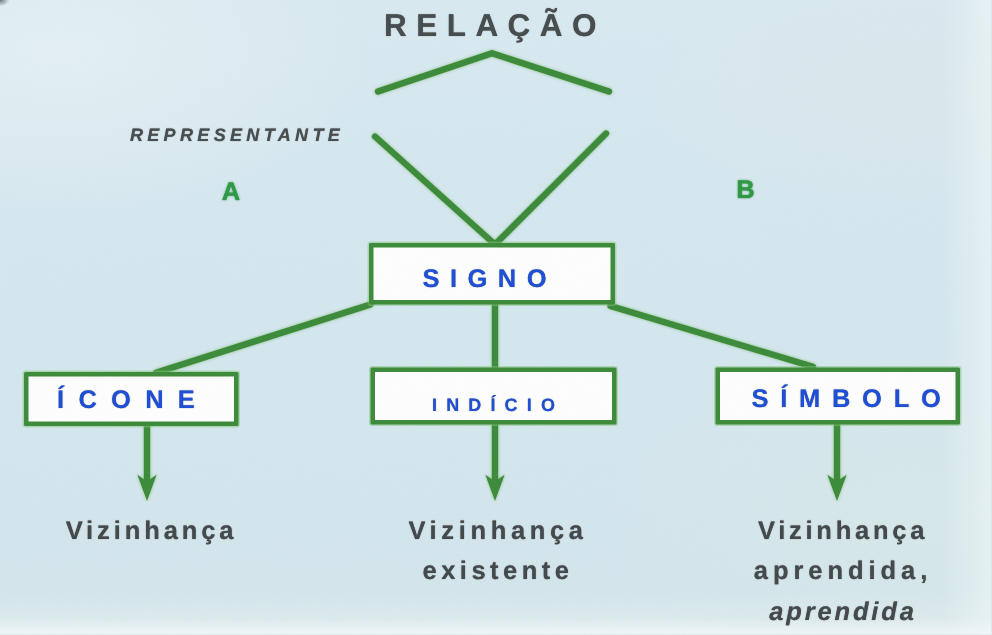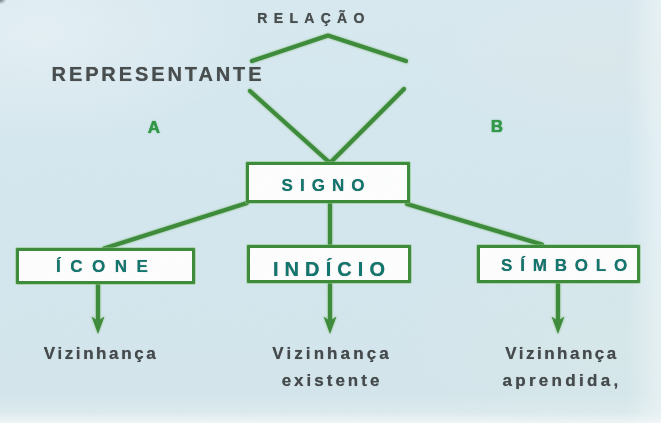--- a/index.html
+++ b/index.html
@@ -22,21 +22,21 @@
 
   .nodebox {
     position: absolute; background: #fdfefd;
     border: 3px solid #3d8b3b;
     border-radius: 1px;
     box-sizing: border-box;
     box-shadow: 0 0 0 1px rgba(130,195,120,.5);
     display: flex; align-items: center; justify-content: center;
   }
   .boxlabel {
-    font-weight: bold; color: #0f766e;
+    font-weight: bold; color: #1d4ed8;
     white-space: nowrap; position: relative;
   }
   .txt {
     position: absolute; transform: translate(-50%, -50%);
     font-weight: bold; color: #474c4d; white-space: nowrap;
     text-shadow: 0 0 0.7px rgba(71,76,77,.8);
   }
   .boxlabel { text-shadow: 0 0 0.7px rgba(71,76,77,.8); }
   .green { color: #2f9846; text-shadow: 0 0 1.5px rgba(47,152,70,.9), 0 0 0.5px rgba(40,130,60,.9); }
   .caption {
@@ -69,57 +69,58 @@
         <path d="M330,283 L330,319"></path>
         <path d="M558,283 L558,319"></path>
       </g>
       <g fill="#3d8b3b" stroke="none">
         <polygon points="98,334 91.6,316.5 98,321 104.4,316.5"></polygon>
         <polygon points="330,334 323.6,316.5 330,321 336.4,316.5"></polygon>
         <polygon points="558,334 551.6,316.5 558,321 564.4,316.5"></polygon>
       </g>
     </svg>
 
-    <div class="txt" style="left:314px; top:18px; font-size:14px; letter-spacing:6.3px;">RELAÇÃO</div>
+    <div class="txt" style="left:330px; top:18px; font-size:21px; letter-spacing:6.3px;">RELAÇÃO</div>
 
-    <div class="txt" style="left:158px; top:74px; font-size:20px; letter-spacing:2.9px;">REPRESENTANTE</div>
+    <div class="txt" style="left:158px; top:90px; font-size:12px; letter-spacing:2.9px;font-style:italic;">REPRESENTANTE</div>
 
 
     <div class="txt green" style="left:154px; top:128px; font-size:17px;">A</div>
 
     <div class="txt green" style="left:497px; top:127px; font-size:17px;">B</div>
 
     <div class="nodebox" style="left:246px; top:162px; width:164px; height:41px;">
       <span class="boxlabel" style="font-size:17px; letter-spacing:7px; margin-left:-3px; top:3.5px;">SIGNO</span>
     </div>
 
-    <div class="nodebox" style="left:16px; top:248px; width:179px; height:36px;text-align:right;">
+    <div class="nodebox" style="left:16px; top:248px; width:143px; height:36px;text-align:right;">
       <span class="boxlabel" style="font-size:17px; letter-spacing:9.5px; margin-left:2.5px; top:0.5px;">ÍCONE</span>
     </div>
 
     <div class="nodebox" style="left:247px; top:245px; width:164px; height:38px;">
-      <span class="boxlabel" style="font-size:20px; letter-spacing:6.1px; margin-left:6.1px; top:5.5px;">INDÍCIO</span>
+      <span class="boxlabel" style="font-size:12px; letter-spacing:6.1px; margin-left:6.1px; top:5.5px;">INDÍCIO</span>
     </div>
 
     <div class="nodebox" style="left:477px; top:245px; width:163px; height:38px;">
       <span class="boxlabel" style="font-size:17px; letter-spacing:7.8px; margin-left:19px; top:2px;">SÍMBOLO</span>
     </div>
 
     <div class="caption" style="left:101px; top:340px;">
       <div style="letter-spacing:2.6px;">Vizinhança</div>
     </div>
 
     <div class="caption" style="left:332px; top:340px;">
       <div style="letter-spacing:3.1px;">Vizinhança</div>
       <div style="letter-spacing:3.0px;">existente</div>
     </div>
 
     <div class="caption" style="left:562px; top:340px;">
       <div style="letter-spacing:2.5px;">Vizinhança</div>
       <div style="letter-spacing:3.3px;">aprendida,</div>
+      <div class="it" style="letter-spacing:1.9px;">aprendida</div>
     </div>
 
   </div>
 
   <svg id="grain" width="661" height="423">
     <filter id="noise">
       <feTurbulence type="fractalNoise" baseFrequency="0.9" numOctaves="2" seed="7" stitchTiles="stitch"></feTurbulence>
       <feColorMatrix type="matrix" values="0 0 0 0 0.35  0 0 0 0 0.42  0 0 0 0 0.45  0 0 0 0.55 0"></feColorMatrix>
     </filter>
     <rect width="661" height="423" filter="url(#noise)" opacity="0.055"></rect>

